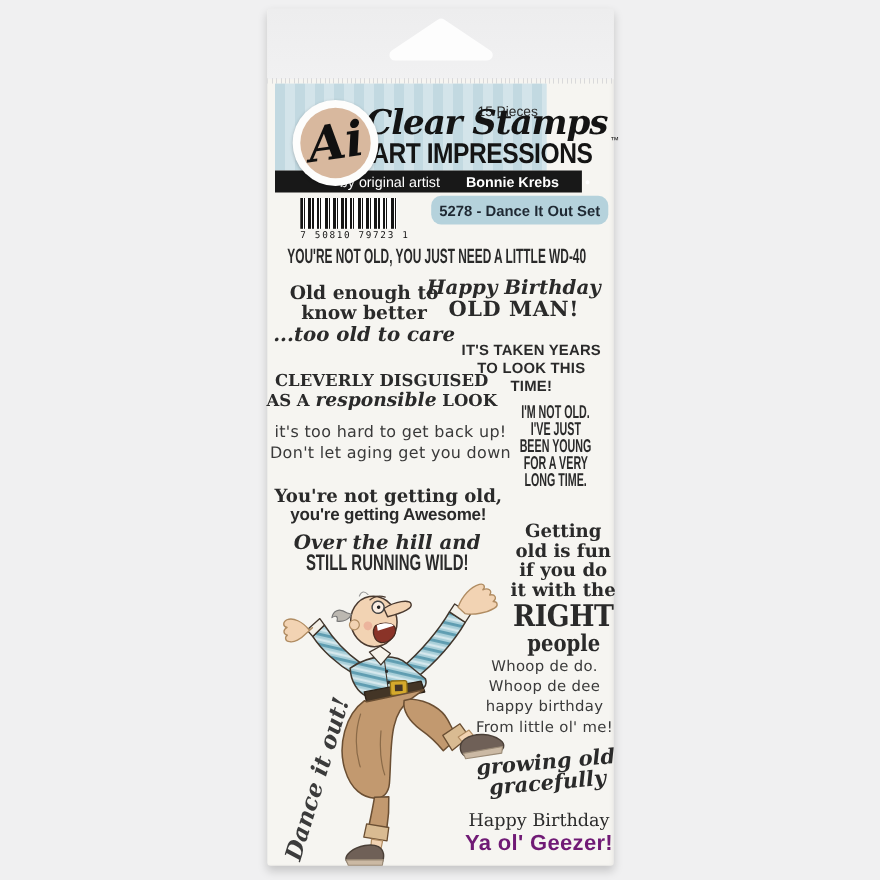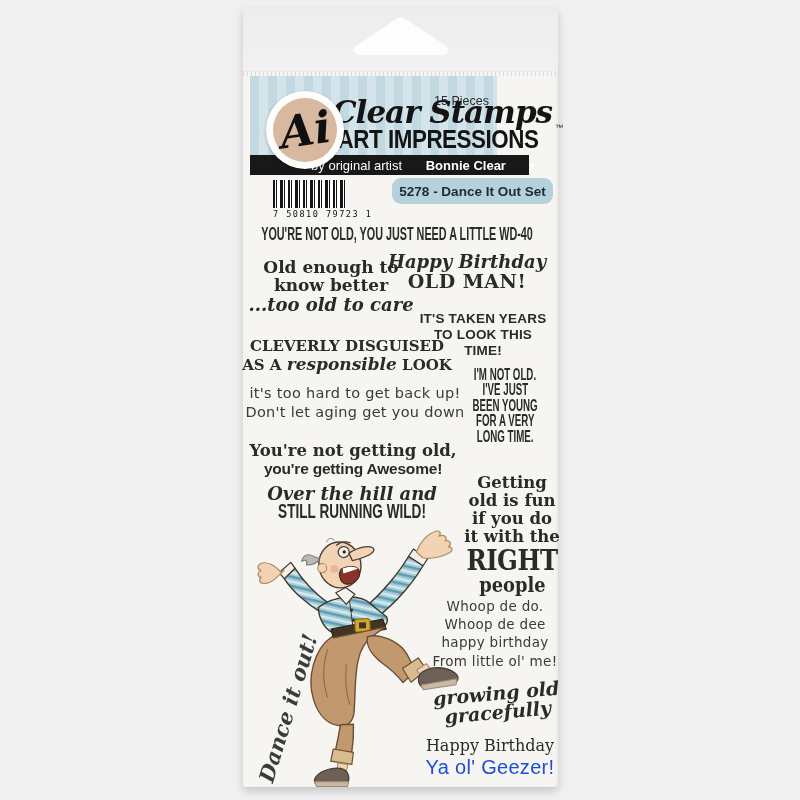--- a/index.html
+++ b/index.html
@@ -32,21 +32,21 @@
       font-size:44px;color:#101010;transform:rotate(-8deg);line-height:1;}
   
   .black-bar{position:absolute;left:7px;top:147px;width:279px;height:20px;background:#181818;
       display:flex;align-items:center;justify-content:center;padding-left:58px;box-sizing:border-box;gap:20px;}
   .black-bar span{color:#fff;font-size:13px;white-space:pre;}
   .black-bar .bold{font-weight:bold;}
   
   .badge{position:absolute;left:149px;top:170px;width:161px;height:26px;background:#b5d2dc;
       border-radius:9px;display:flex;align-items:center;justify-content:center;
       font-weight:bold;font-size:13.5px;color:#1f2933;}
-  .barcode{position:absolute;left:30px;top:172px;width:72px;height:40px;}
+  .barcode{position:absolute;left:30px;top:172px;width:88px;height:40px;}
   .barcode .bars{width:100%;height:28px;
       background:repeating-linear-gradient(90deg,#141414 0 2px,#fff 2px 3px,#141414 3px 4px,#fff 4px 7px,#141414 7px 10px,#fff 10px 11px,#141414 11px 12px,#fff 12px 15px);}
   .barcode .digits{font-family:"DejaVu Sans Mono",monospace;font-size:8.5px;letter-spacing:1.5px;
       color:#111;margin-top:1px;white-space:nowrap;}
   
   .blk{position:absolute;transform:translateX(-50%);text-align:center;white-space:nowrap;color:#2a2a2a;}
   .cond{display:inline-block;transform:scale(.72,1.25);transform-origin:center;}
   .serifB{font-family:"DejaVu Serif",serif;font-weight:bold;}
   .script{font-family:"DejaVu Serif",serif;font-style:italic;font-weight:bold;}
   .quirk{font-family:"DejaVu Sans",sans-serif;letter-spacing:.3px;color:#3a3a3a;}
@@ -68,21 +68,21 @@
   .b-overhill .script{font-size:18px;}
   .b-overhill .caps{font-size:17px;font-weight:bold;}
   .b-right{left:269px;top:466px;line-height:1.1;font-size:16.5px;}
   .b-right .big{display:inline-block;font-family:"DejaVu Serif",serif;font-weight:bold;font-size:27px;
       transform:scaleX(.9);letter-spacing:-.5px;line-height:1.0;}
   .b-right .last{display:inline-block;font-weight:800;font-size:21px;transform:scaleX(.85);line-height:1.0;}
   .b-whoop{left:252px;top:589px;font-size:13.5px;line-height:1.35;}
   .b-growing{left:254px;top:676px;font-size:19px;line-height:1.0;transform:translateX(-50%) rotate(-5deg);}
   .b-geezer{left:247px;top:728px;line-height:1.2;}
   .b-geezer .l1{font-family:"DejaVu Serif",serif;font-size:16px;}
-  .b-geezer .l2{font-weight:normal;font-size:20px;letter-spacing:.3px;color:#1d4ed8;}
+  .b-geezer .l2{font-weight:bold;font-size:20px;letter-spacing:.3px;color:#701a75;}
   .b-dance{left:45px;top:700px;transform:translate(-50%,-50%) rotate(-73deg);
       font-family:"DejaVu Serif",serif;font-style:italic;font-weight:bold;font-size:21px;color:#3b3b3b;white-space:nowrap;}
   .man-svg{position:absolute;left:7px;top:516px;}
 </style>
 </head>
 <body>
 
 <div class="stage">
   <div class="package">
 
@@ -100,21 +100,21 @@
     </div>
 
     <div class="logo">
       <div class="logo-inner">
         <span>Ai</span>
       </div>
     </div>
 
     <div class="black-bar">
       <span>• by original artist </span>
-        <span class="bold">Bonnie Clear</span>
+        <span class="bold">Bonnie Krebs</span>
         <span> •</span>
     </div>
 
     <div class="badge">5278 - Dance It Out Set</div>
 
     <div class="barcode">
       <div class="bars"></div>
       <div class="digits">7 50810 79723 1</div>
     </div>
 

